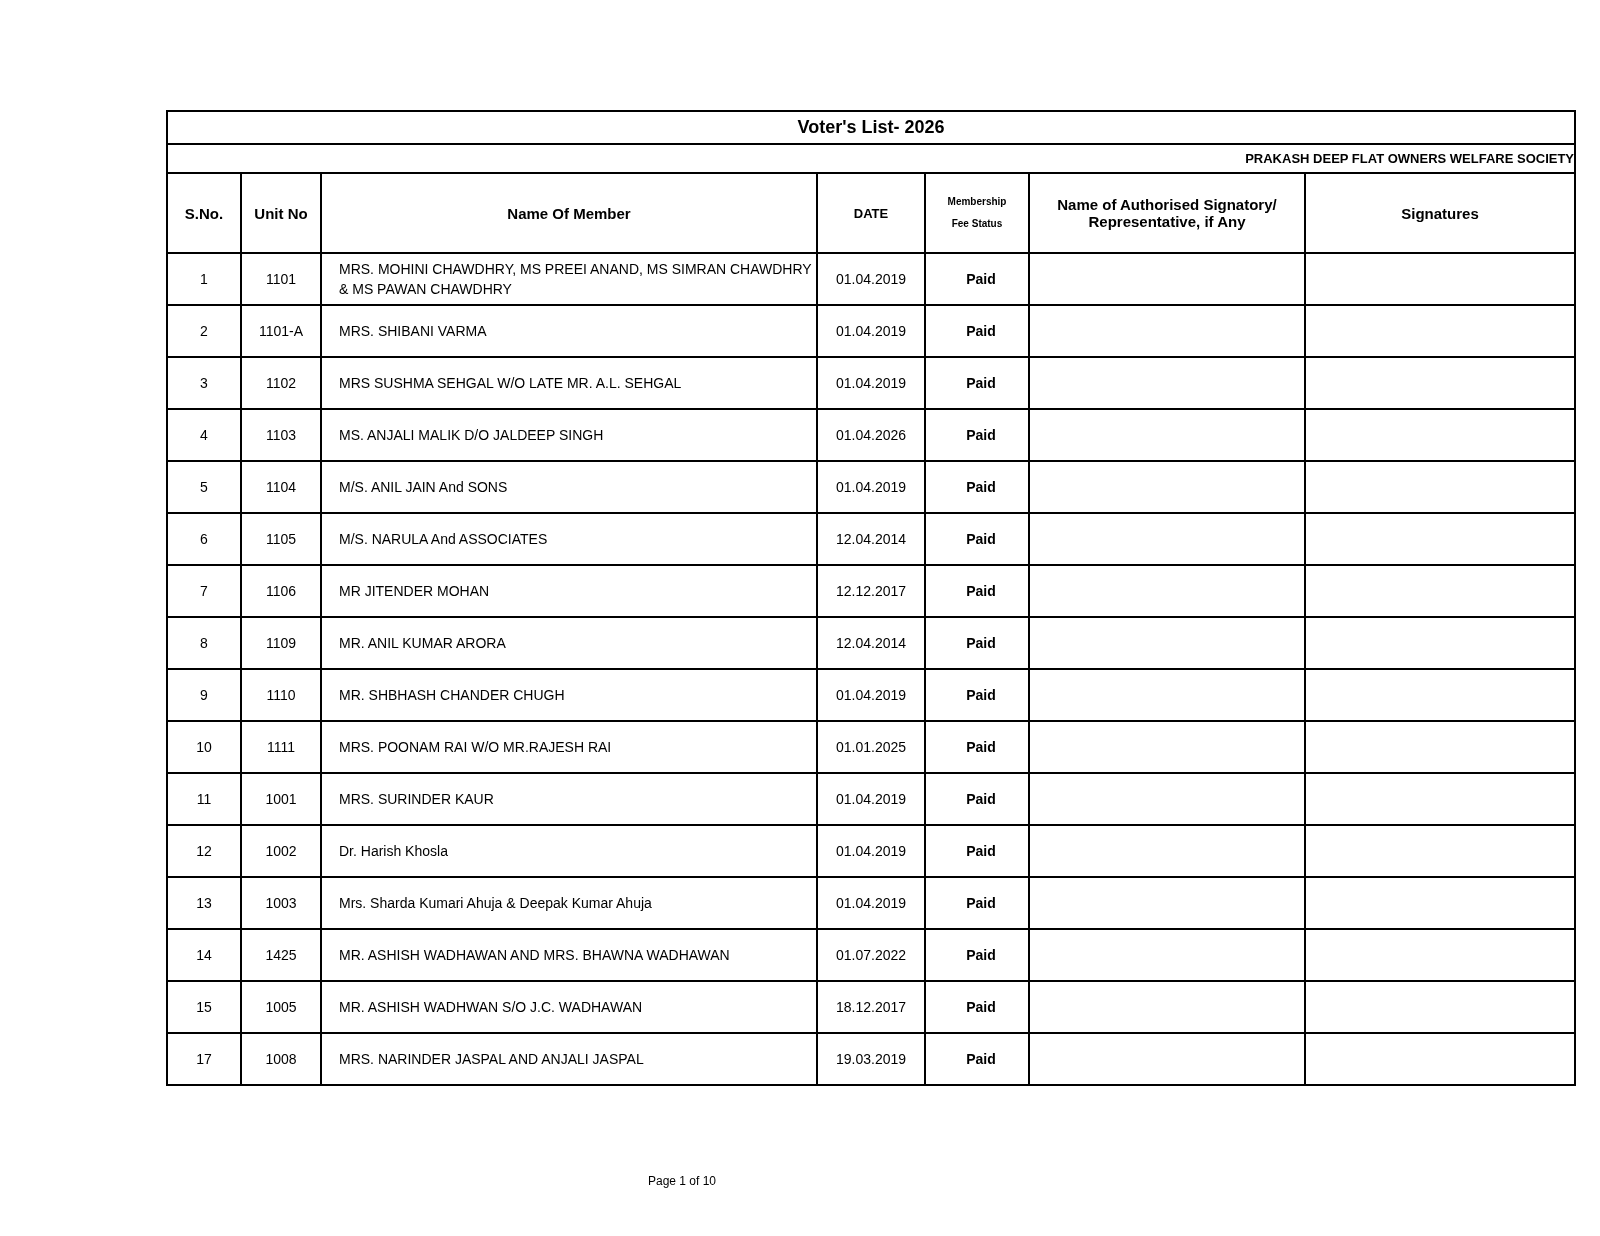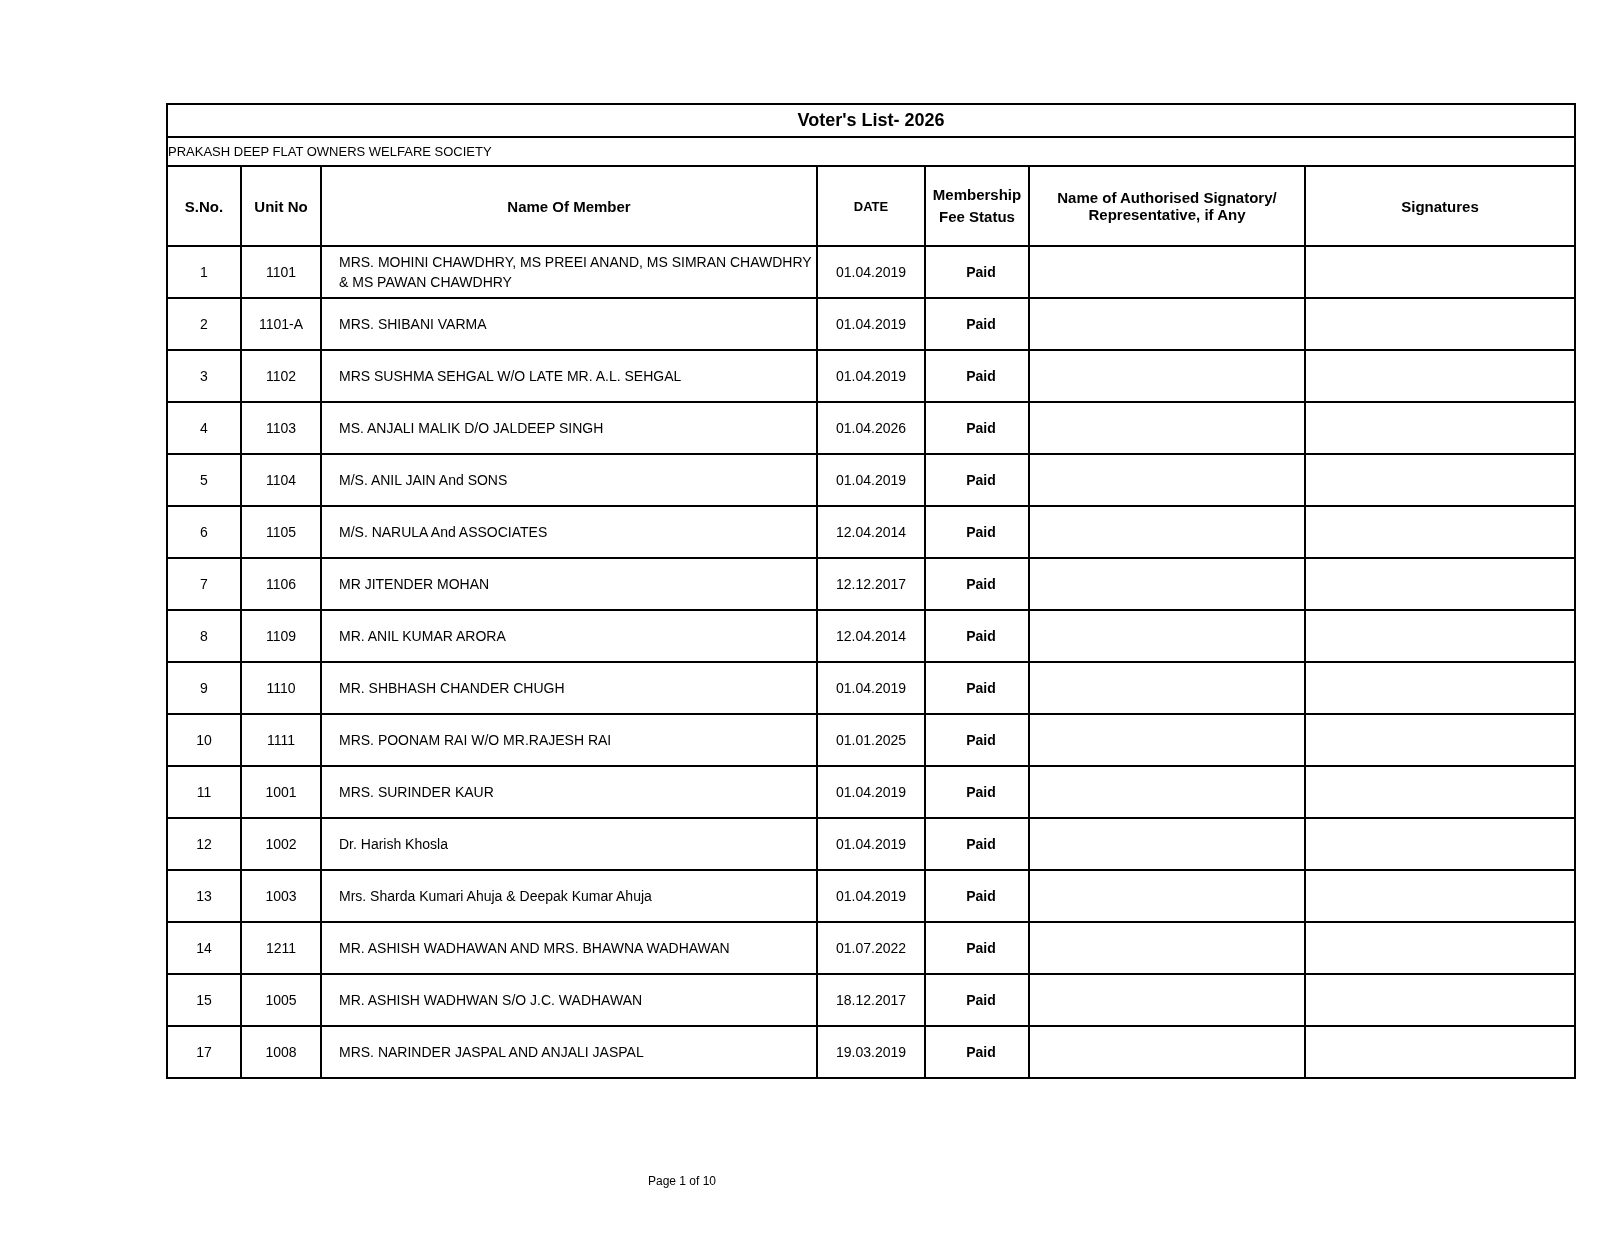--- a/index.html
+++ b/index.html
@@ -1,22 +1,22 @@
 <!DOCTYPE html>
 <html><head>
 <meta charset="utf-8">
 <style>
   html, body { margin: 0; padding: 0; background: #ffffff; }
   body { width: 1600px; height: 1236px; position: relative; overflow: hidden; font-family: "Liberation Sans", sans-serif; color: #000; }
-  .sheet { position: absolute; left: 166px; top: 103px; width: 1408px; border-collapse: collapse; table-layout: fixed; }
+  .sheet { position: absolute; left: 166px; top: 110px; width: 1408px; border-collapse: collapse; table-layout: fixed; }
   .sheet td, .sheet th { border: 2px solid #000; padding: 0; }
   .title-row td { height: 31px; text-align: center; font-weight: bold; font-size: 18px; }
-  .sub-row td { height: 27px; text-align: left; font-weight: normal; font-size: 13px; }
+  .sub-row td { height: 27px; text-align: right; font-weight: bold; font-size: 13px; }
   .head-row th { height: 78px; font-weight: bold; font-size: 15px; text-align: center; vertical-align: middle; }
-  .head-row th.small { font-size: 15px; line-height: 22px; }
+  .head-row th.small { font-size: 10px; line-height: 22px; }
   .head-row th.date { font-size: 13px; }
   .data-row td { height: 50px; font-size: 14px; text-align: center; vertical-align: middle; font-family: "Liberation Sans", sans-serif; }
   .data-row td.name { text-align: left; padding-left: 17px; line-height: 20px; }
   .data-row td.status { font-weight: bold; padding-left: 8px; }
   .footer { position: absolute; left: 0; width: 1364px; top: 1174px; text-align: center; font-size: 12px; }
 </style>
 </head>
 <body>
 
 <table class="sheet">
@@ -165,21 +165,21 @@
         <td>13</td>
         <td>1003</td>
         <td class="name">Mrs. Sharda Kumari Ahuja &amp; Deepak Kumar Ahuja</td>
         <td>01.04.2019</td>
         <td class="status">Paid</td>
         <td></td>
         <td></td>
       </tr>
       <tr class="data-row">
         <td>14</td>
-        <td>1211</td>
+        <td>1425</td>
         <td class="name">MR. ASHISH WADHAWAN AND MRS. BHAWNA WADHAWAN</td>
         <td>01.07.2022</td>
         <td class="status">Paid</td>
         <td></td>
         <td></td>
       </tr>
       <tr class="data-row">
         <td>15</td>
         <td>1005</td>
         <td class="name">MR. ASHISH WADHWAN S/O J.C. WADHAWAN</td>

